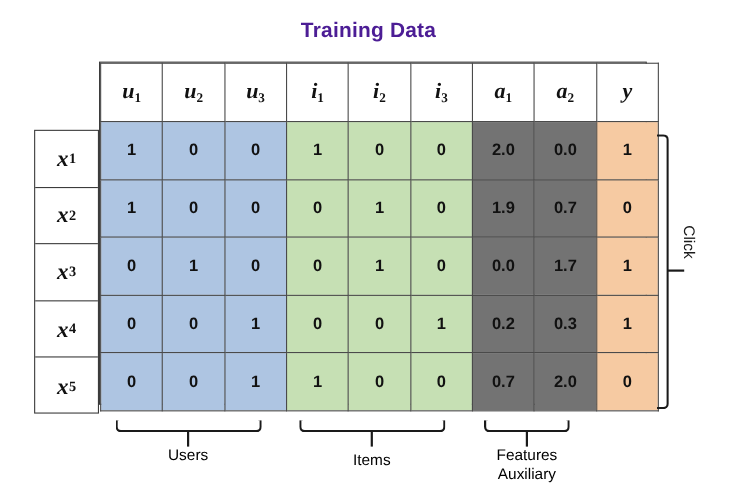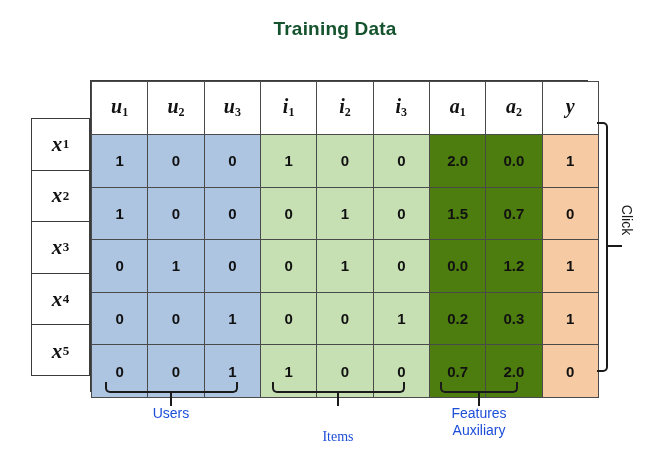--- a/index.html
+++ b/index.html
@@ -26,21 +26,21 @@
   #title {
     position: absolute;
     left: 0;
     top: 18px;
     width: 670px;
     text-align: center;
     font-family: "Liberation Sans", sans-serif;
     font-weight: bold;
     font-size: 19px;
     letter-spacing: 0.2px;
-    color: #14532d;
+    color: #4c1d95;
   }
 
   
   
   #row-label-col {
     position: absolute;
     left: 31px;
     top: 118px;
     width: 59px;
     height: 258px;
@@ -66,21 +66,21 @@
     font-size: 13px;
     font-style: normal;
     font-weight: bold;
     vertical-align: -0.28em;
     margin-left: 0.5px;
   }
 
   #grid {
     position: absolute;
     left: 90px;
-    top: 80px;
+    top: 56px;
     width: 498px;
     height: 312px;
     border: 1.6px solid #3b3b3b;
     box-sizing: border-box;
   }
   table.data {
     border-collapse: collapse;
     width: 100%;
     height: 100%;
     table-layout: fixed;
@@ -108,21 +108,21 @@
   }
   table.data tbody td {
     height: 51.6px;
     font-family: "Liberation Sans", sans-serif;
     font-weight: bold;
     font-size: 15px;
     color: #111111;
   }
   td.c-user { background: #aec5e2; }
   td.c-item { background: #c6e0b4; }
-  td.c-aux  { background: #4d7c0f; }
+  td.c-aux  { background: #737373; }
   td.c-y    { background: #f6caa2; }
 
   
   .bbracket {
     position: absolute;
     height: 11px;
     border: 2.6px solid #1a1a1a;
     border-top: none;
     box-sizing: border-box;
     border-bottom-left-radius: 5px;
@@ -133,21 +133,21 @@
     width: 2.4px;
     height: 14px;
     background: #1a1a1a;
   }
   .bbracket-label {
     position: absolute;
     text-align: center;
     font-family: "Liberation Sans", sans-serif;
     font-size: 14px;
     line-height: 17px;
-    color: #1d4ed8;
+    color: #000000;
   }
 
   
   #click-bracket {
     position: absolute;
     left: 597px;
     top: 122px;
     width: 11px;
     height: 250px;
     border: 2.6px solid #1a1a1a;
@@ -235,33 +235,33 @@
           <td class="c-aux">0.0</td>
           <td class="c-y">1</td>
         </tr>
         <tr>
           <td class="c-user">1</td>
           <td class="c-user">0</td>
           <td class="c-user">0</td>
           <td class="c-item">0</td>
           <td class="c-item">1</td>
           <td class="c-item">0</td>
-          <td class="c-aux">1.5</td>
+          <td class="c-aux">1.9</td>
           <td class="c-aux">0.7</td>
           <td class="c-y">0</td>
         </tr>
         <tr>
           <td class="c-user">0</td>
           <td class="c-user">1</td>
           <td class="c-user">0</td>
           <td class="c-item">0</td>
           <td class="c-item">1</td>
           <td class="c-item">0</td>
           <td class="c-aux">0.0</td>
-          <td class="c-aux">1.2</td>
+          <td class="c-aux">1.7</td>
           <td class="c-y">1</td>
         </tr>
         <tr>
           <td class="c-user">0</td>
           <td class="c-user">0</td>
           <td class="c-user">1</td>
           <td class="c-item">0</td>
           <td class="c-item">0</td>
           <td class="c-item">1</td>
           <td class="c-aux">0.2</td>
@@ -282,21 +282,21 @@
       </tbody>
     </table>
   </div>
 
   <div class="bbracket" style="left:105px; top:382px; width:133px;"></div>
   <div class="bbracket-stem" style="left:170px; top:392px;"></div>
   <div class="bbracket-label" style="left:126px; top:405px; width:90px;">Users</div>
 
   <div class="bbracket" style="left:272px; top:382px; width:133px;"></div>
   <div class="bbracket-stem" style="left:337px; top:392px;"></div>
-  <div class="bbracket-label" style="left:293px; top:428px; width:90px;font-family:Liberation Serif, serif;">Items</div>
+  <div class="bbracket-label" style="left:293px; top:410px; width:90px;">Items</div>
 
   <div class="bbracket" style="left:440px; top:382px; width:78px;"></div>
   <div class="bbracket-stem" style="left:478px; top:392px;"></div>
   <div class="bbracket-label" style="left:434px; top:405px; width:90px;">
     <div>Features</div>
     <div>Auxiliary</div>
   </div>
 
   <div id="click-bracket"></div>
   <div id="click-stem"></div>

